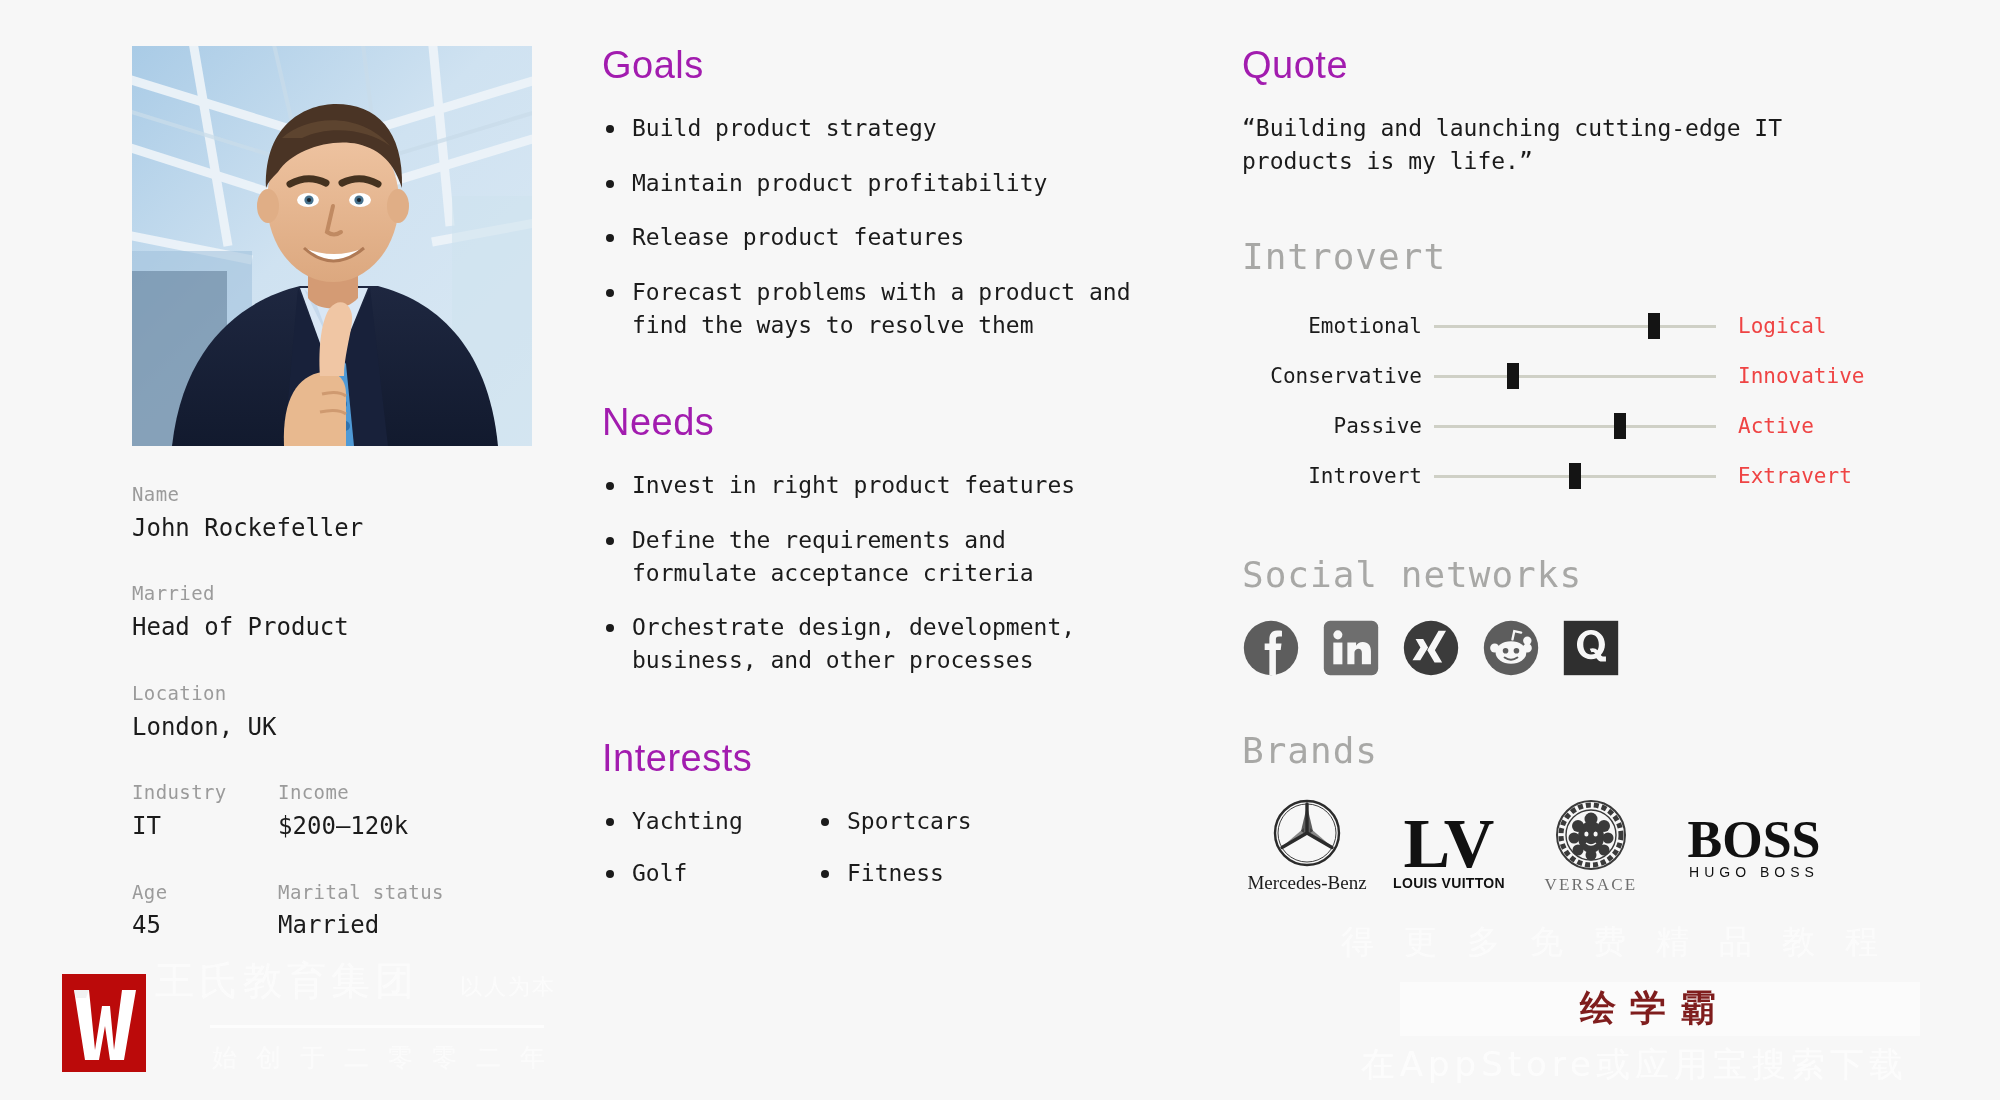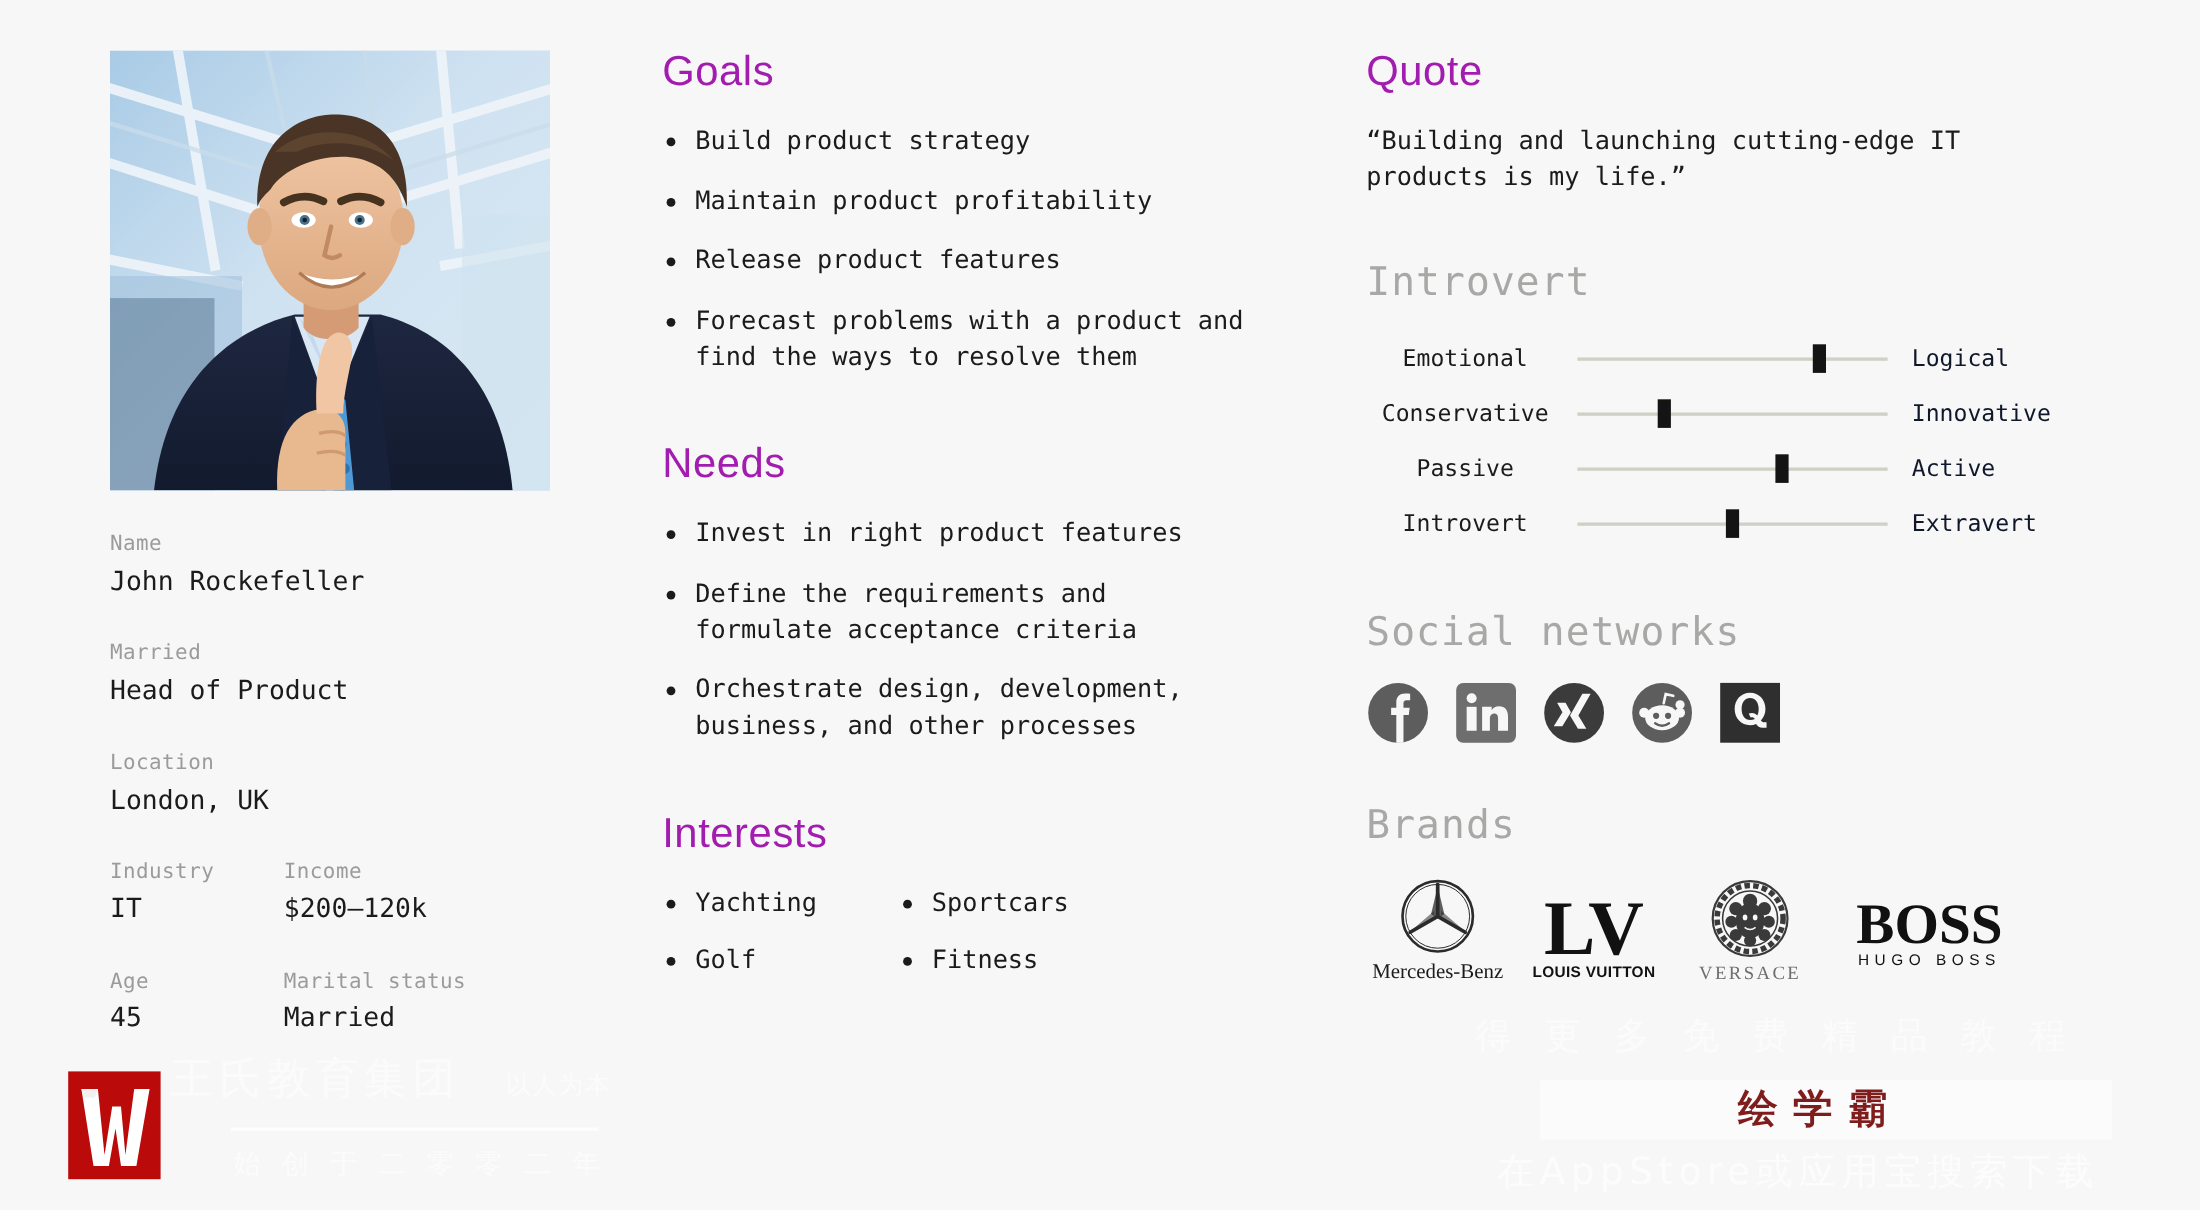--- a/index.html
+++ b/index.html
@@ -16,21 +16,21 @@
   }
 
   
   .board {
     position: absolute;
     inset: 0;
     display: grid;
     grid-template-columns: 500px 640px 760px;
     column-gap: 0;
   }
-  .col-left   { padding: 46px 0 0 100px; }
+  .col-left   { padding: 46px 0 0 100px; margin-left: 32px; }
   .col-mid    { padding: 46px 0 0 102px; }
   .col-right  { padding: 46px 0 0 102px; }
 
   
   .photo-frame {
     width: 400px;
     height: 400px;
     position: relative;
     overflow: hidden;
     background: #cfe0ef;
@@ -126,21 +126,21 @@
   .char-list { margin-top: 2px; }
   .char-row {
     display: flex;
     align-items: center;
     height: 50px;
   }
   .char-left {
     width: 180px;
     font-size: 21px;
     color: #1b1b1b;
-    text-align: center;
+    text-align: right;
   }
   .char-track {
     position: relative;
     width: 282px;
     height: 26px;
     margin: 0 22px 0 12px;
   }
   .char-track .rail {
     position: absolute;
     top: 12px;
@@ -152,21 +152,21 @@
   .char-track .thumb {
     position: absolute;
     top: 0;
     width: 12px;
     height: 26px;
     background: #141414;
     transform: translateX(-6px);
   }
   .char-right {
     font-size: 21px;
-    color: #0f172a;
+    color: #ef4444;
   }
 
   
   .social-row {
     display: flex;
     gap: 22px;
     align-items: center;
     margin-top: 4px;
   }
   .social-icon {

